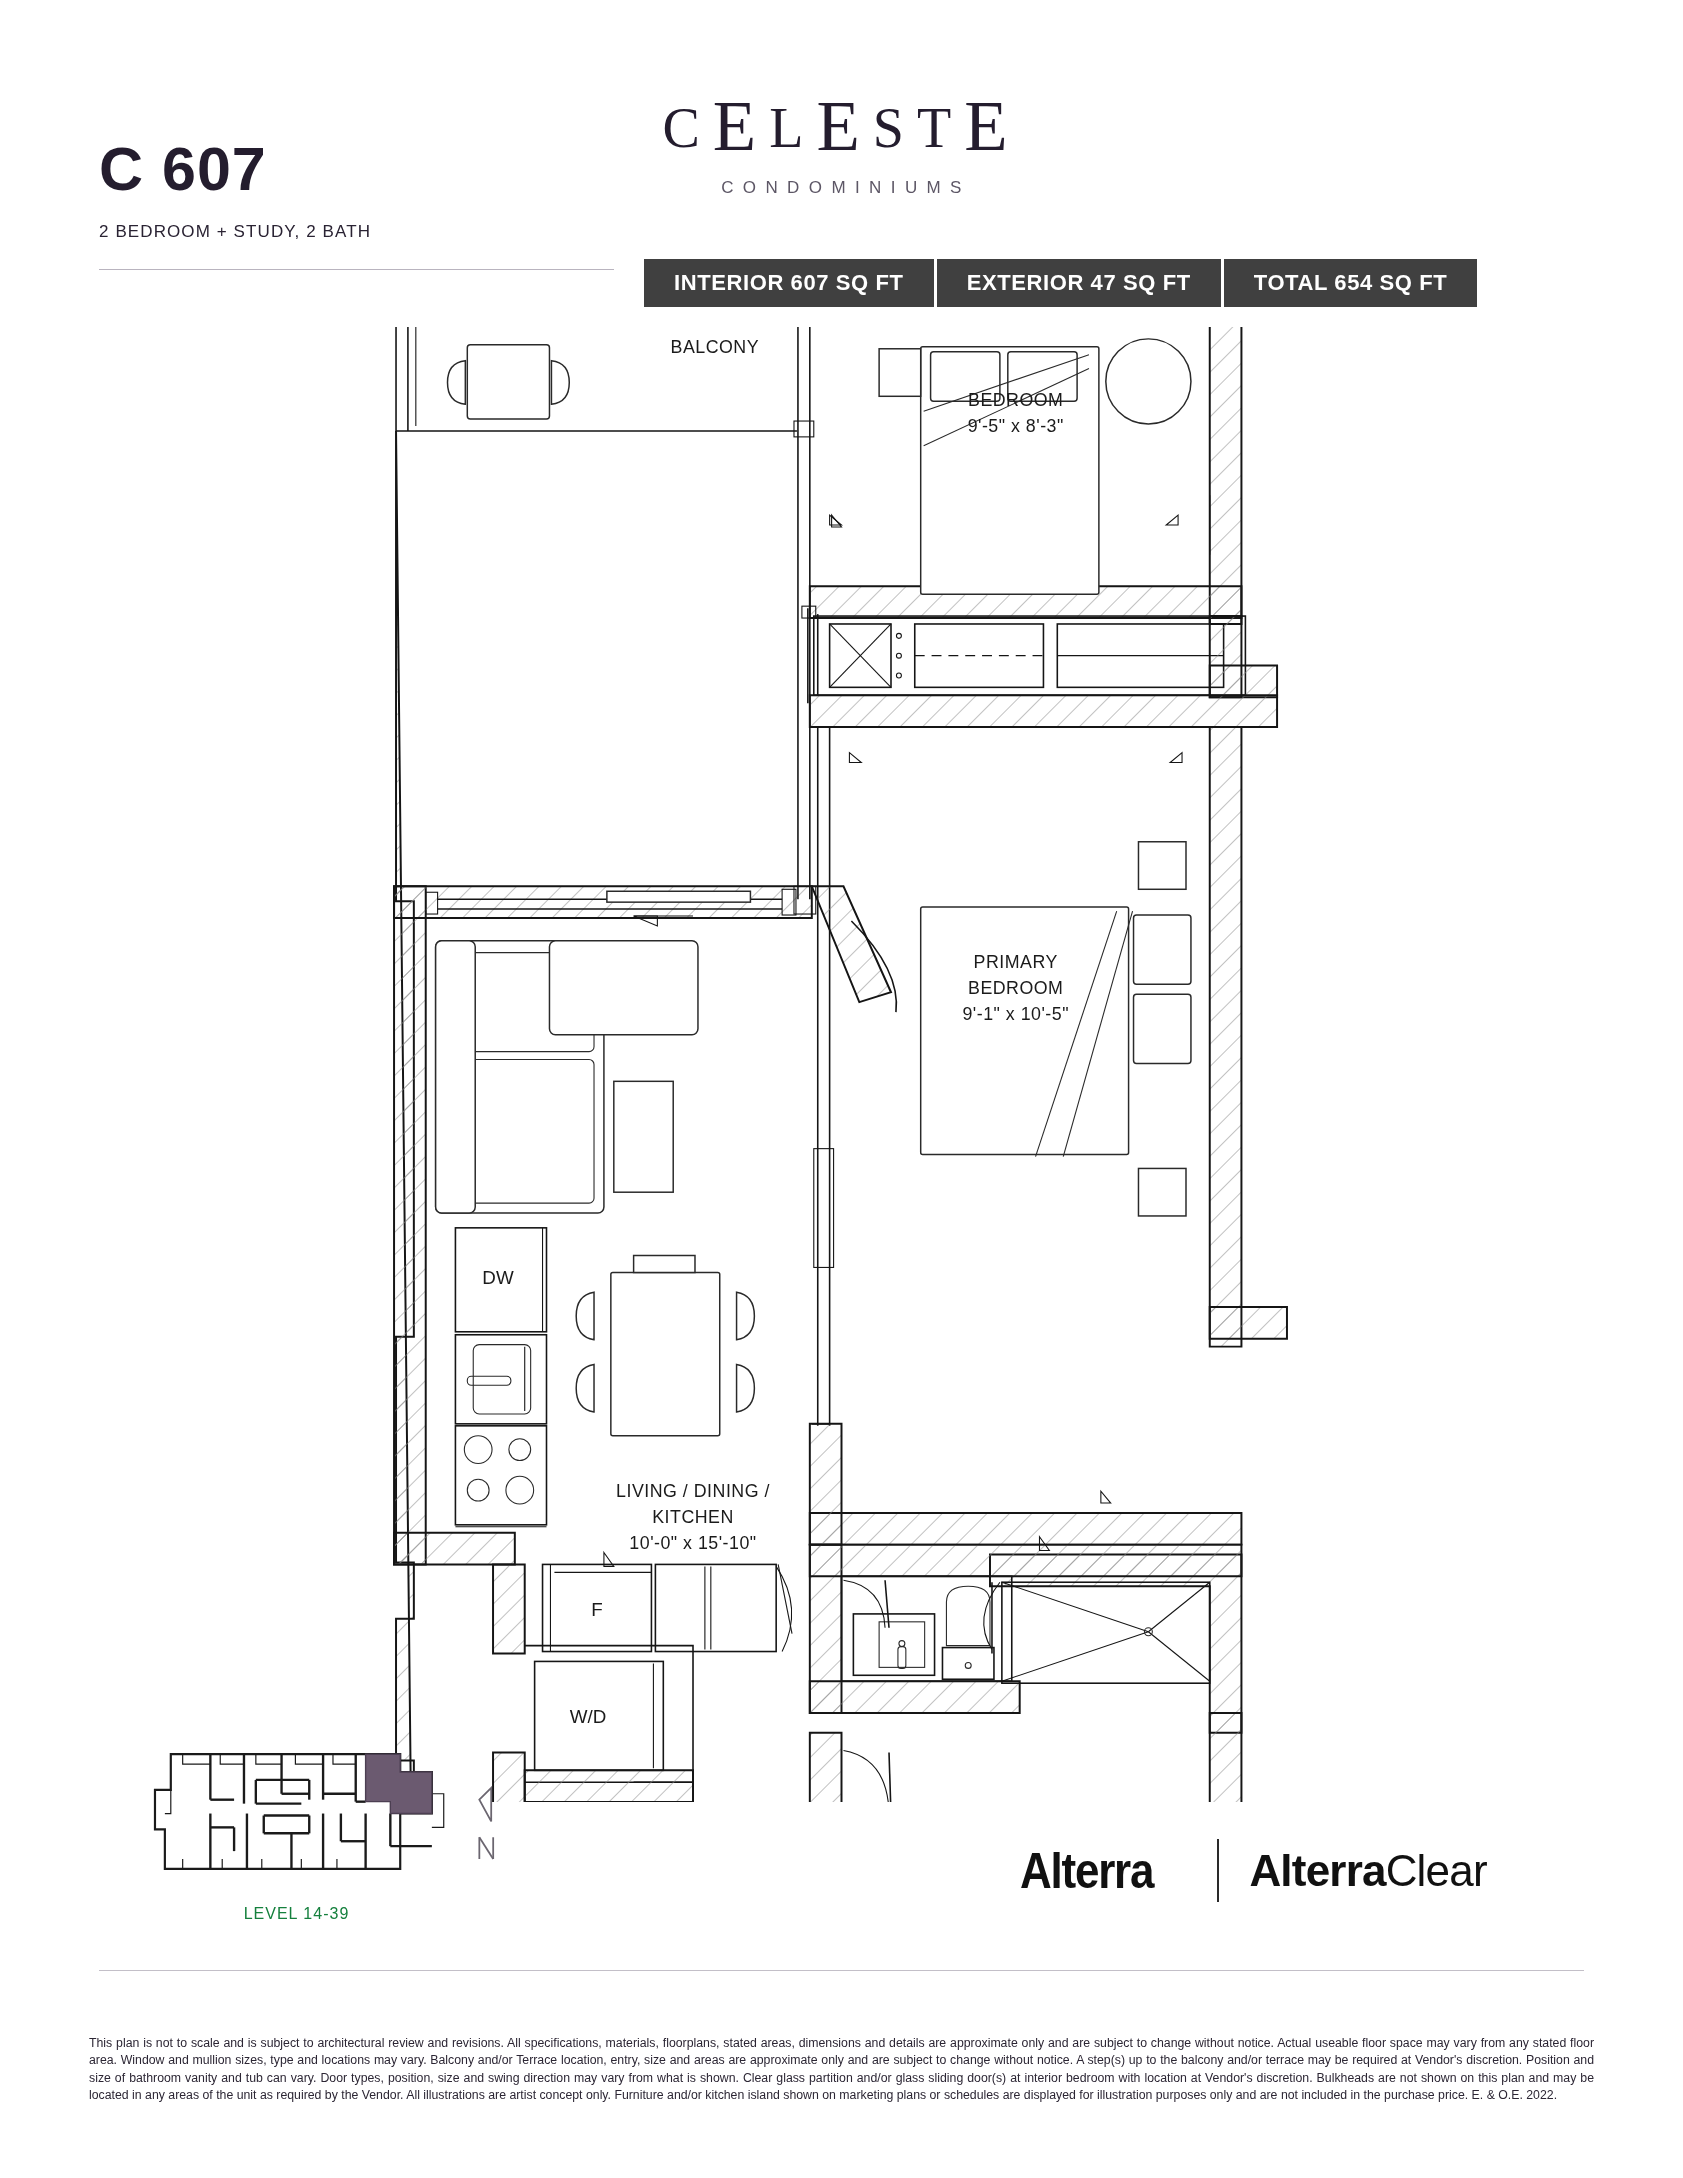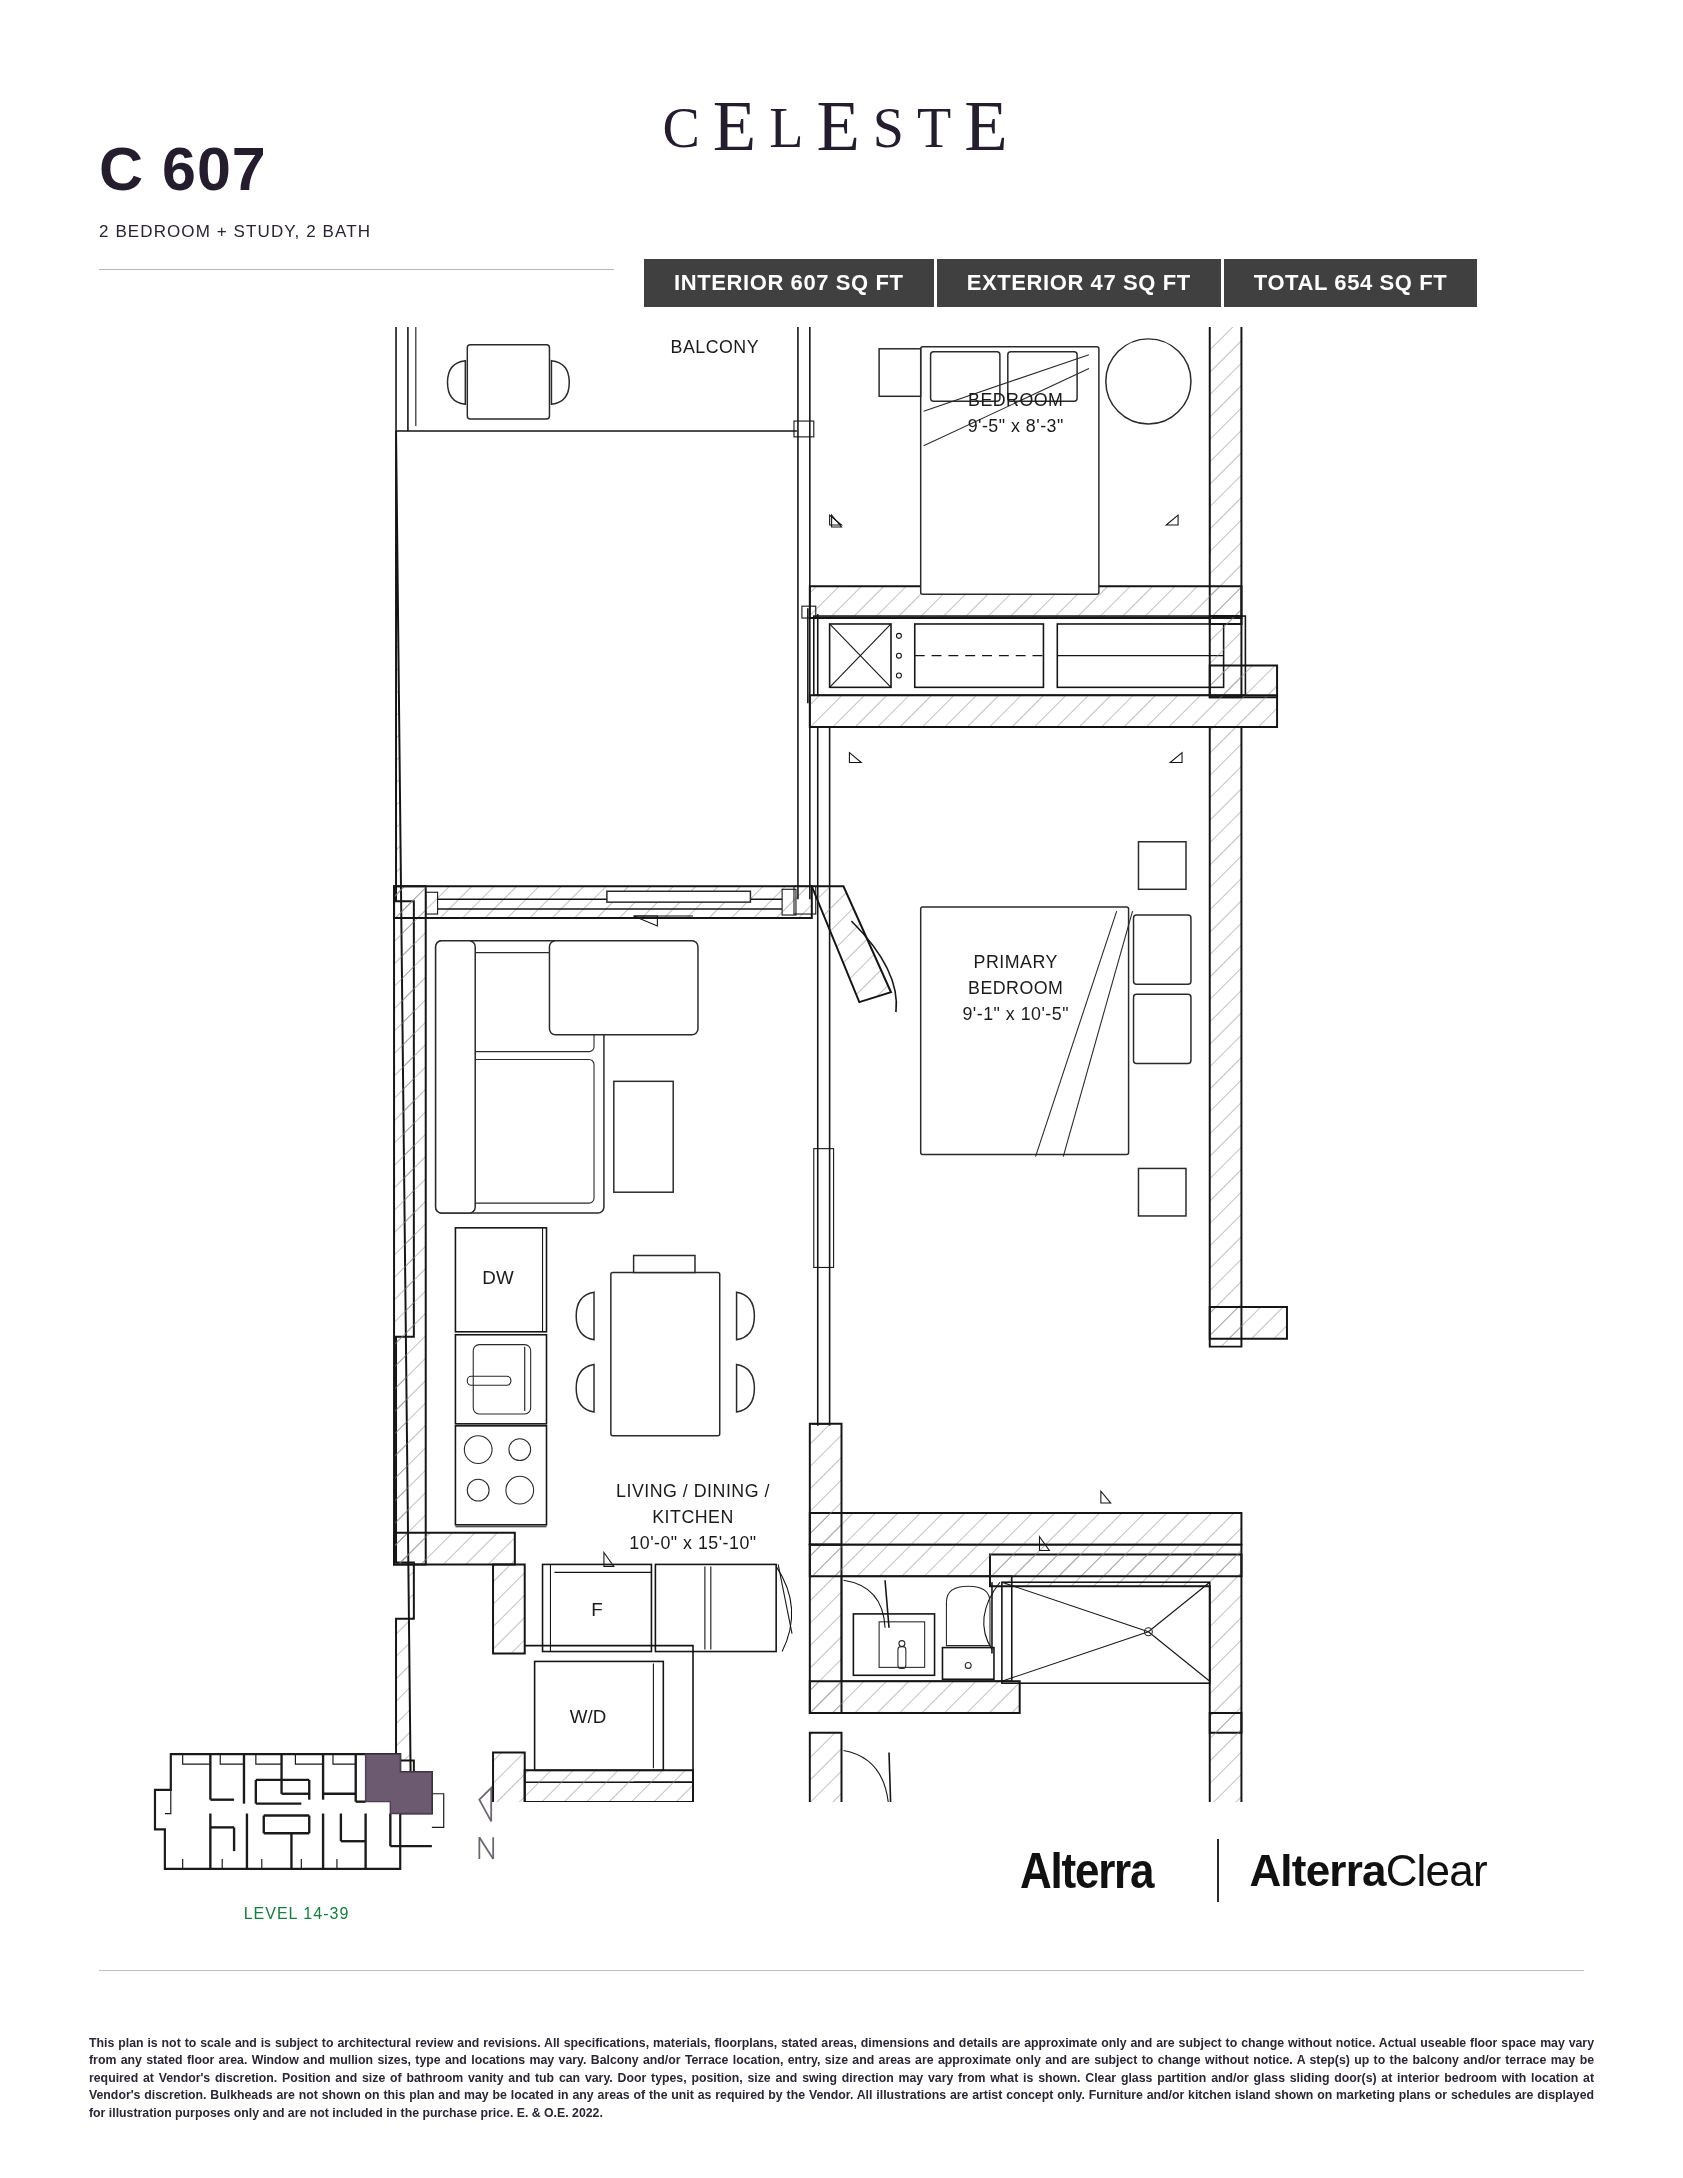--- a/index.html
+++ b/index.html
@@ -78,36 +78,37 @@
   .logo-diamond b { font-weight: bold; }
   .logo-diamond span { font-weight: 300; }
 
   .footer-rule {
     position: absolute; left: 99px; top: 1970px; width: 1485px;
     border-top: 1px solid #c3bfc8;
   }
   .disclaimer {
     position: absolute; left: 89px; top: 2035px; width: 1505px;
     font-size: 12.3px; line-height: 1.42; color: #2c2634;
-    text-align: justify; font-weight: 700;
+    text-align: justify; font-weight: 400;
   }
 </style>
 </head>
 <body>
 
 <div class="header">
 
   <div class="unit-block">
     <div class="unit-code">C 607</div>
     <div class="unit-desc">2 BEDROOM + STUDY,  2 BATH</div>
   </div>
   <div class="unit-rule"></div>
 
   <div class="brand">
     <div class="brand-name"><span>C</span><span class="big">E</span><span>L</span><span class="big">E</span><span>S</span><span>T</span><span class="big">E</span></div>
+    <div class="brand-sub">CONDOMINIUMS</div>
   </div>
 
   <div class="stats">
     <div class="stat">INTERIOR 607 SQ FT</div>
     <div class="stat">EXTERIOR 47 SQ FT</div>
     <div class="stat">TOTAL 654 SQ FT</div>
   </div>
 </div>
 
 <div class="plan">

